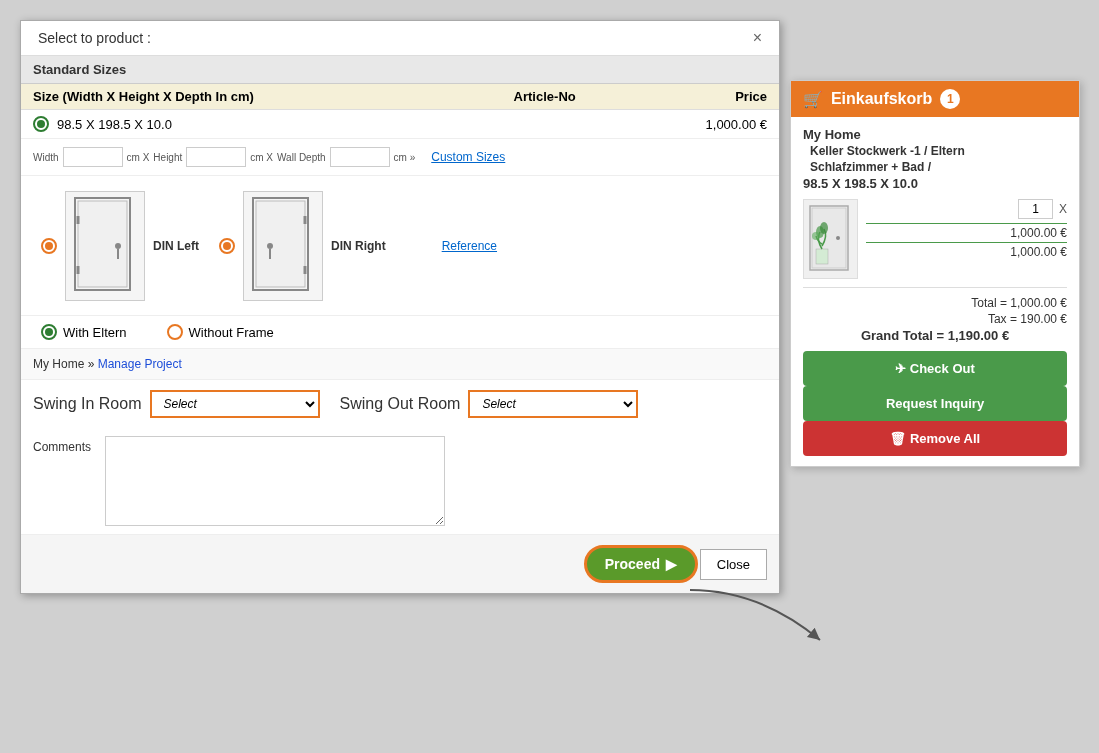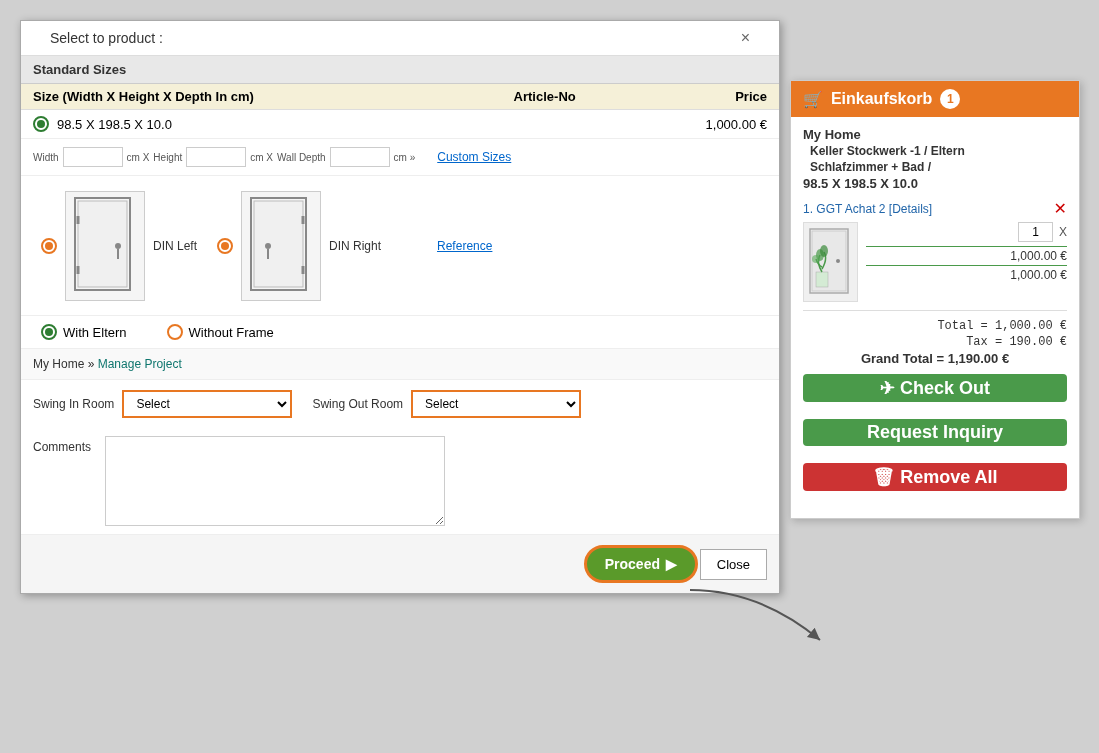--- a/index.html
+++ b/index.html
@@ -21,21 +21,21 @@
       width: 760px;
       background: #fff;
       border: 1px solid #aaa;
       box-shadow: 2px 2px 8px rgba(0,0,0,0.3);
     }
 
     .dialog-title-bar {
       display: flex;
       justify-content: space-between;
       align-items: center;
-      padding: 8px 29px;
+      padding: 8px 17px;
       border-bottom: 1px solid #ddd;
     }
     .dialog-title {
       font-size: 14px;
       font-weight: normal;
       color: #333;
     }
     .dialog-close-x {
       cursor: pointer;
       font-size: 16px;
@@ -92,21 +92,21 @@
     }
     .size-label {
       font-size: 10px;
       color: #555;
     }
     .custom-link {
       color: #0066cc;
       text-decoration: underline;
       cursor: pointer;
       font-size: 12px;
-      margin-left: 18px;
+      margin-left: 12px;
     }
 
     
     .door-selection {
       display: flex;
       align-items: center;
       padding: 10px 20px;
       gap: 20px;
       border-bottom: 1px solid #eee;
       min-height: 140px;
@@ -127,20 +127,21 @@
       position: relative;
     }
     
     .door-svg {
       width: 70px;
       height: 100px;
     }
     .door-label {
       font-size: 12px;
       color: #333;
+      font-weight: bold;
     }
     .reference-link {
       color: #0066cc;
       text-decoration: underline;
       cursor: pointer;
       font-size: 12px;
       margin-left: 36px;
     }
 
     
@@ -187,21 +188,21 @@
     .project-section {
       padding: 8px 12px;
       background: #f9f9f9;
       border-bottom: 1px solid #eee;
     }
     .project-line {
       font-size: 12px;
       color: #333;
     }
     .project-link {
-      color: #0f766e;
+      color: #1d4ed8;
       text-decoration: none;
       cursor: pointer;
     }
     .project-note {
       font-size: 11px;
       color: #666;
       margin-top: 2px;
     }
 
     
@@ -210,31 +211,32 @@
       align-items: center;
       padding: 10px 12px;
       gap: 20px;
     }
     .room-select-group {
       display: flex;
       align-items: center;
       gap: 8px;
     }
     .room-label {
-      font-size: 12px;
+      font-size: 16px;
       color: #333;
       white-space: nowrap;
     }
     .room-select {
       border: 2px solid #e87722;
       padding: 4px 8px;
       font-size: 12px;
       width: 170px;
       background: #fff;
       cursor: pointer;
+      font-style: italic;
     }
 
     
     .comments-section {
       display: flex;
       align-items: flex-start;
       padding: 8px 12px;
       gap: 12px;
       border-bottom: 1px solid #eee;
     }
@@ -402,39 +404,38 @@
     .cart-divider {
       border: none;
       border-top: 1px solid #ddd;
       margin: 8px 0;
     }
     .cart-summary-line {
       text-align: right;
       font-size: 12px;
       color: #333;
       margin-bottom: 2px;
-      font-family: Liberation Mono, monospace;
     }
     .cart-summary-total {
       text-align: center;
       font-size: 13px;
       font-weight: bold;
       color: #333;
       margin-bottom: 8px;
     }
     .cart-btn {
       display: block;
       width: 100%;
-      padding: 3px;
-      font-size: 18px;
+      padding: 10px;
+      font-size: 13px;
       font-weight: bold;
       border: none;
       border-radius: 4px;
       cursor: pointer;
-      margin-bottom: 17px;
+      margin-bottom: 0;
       text-align: center;
     }
     .btn-checkout {
       background: #4a9a4a;
       color: #fff;
     }
     .btn-inquiry {
       background: #4a9a4a;
       color: #fff;
     }
@@ -592,24 +593,20 @@
     <span>🛒</span>
     <span>Einkaufskorb</span>
     <span class="cart-badge">1</span>
   </div>
   <div class="cart-body">
     <div class="cart-location">My Home</div>
     <div class="cart-sublocation">Keller Stockwerk -1 / Eltern</div>
     <div class="cart-sublocation">Schlafzimmer + Bad /</div>
     <div class="cart-dimensions">98.5 X 198.5 X 10.0</div>
 
-    <div style="display:flex; justify-content:space-between; align-items:center; margin-bottom:4px;">
-      <a class="cart-item-name">1. GGT Achat 2 [Details]</a>
-      <span class="cart-item-remove">✕</span>
-    </div>
 
     <div style="display:flex; align-items:flex-start; margin-bottom:6px;">
       <div class="cart-item-image">
         <svg width="45" height="70" viewBox="0 0 45 70" xmlns="http://www.w3.org/2000/svg">
           <rect x="2" y="2" width="38" height="64" fill="none" stroke="#aaa" stroke-width="1.5"></rect>
           <rect x="4" y="4" width="34" height="60" fill="#e8e8e8" stroke="#ccc" stroke-width="1"></rect>
           <circle cx="30" cy="34" r="2" fill="#888"></circle>
 
           <rect x="8" y="45" width="12" height="15" fill="#d4ebd4" stroke="#aaa" stroke-width="0.5"></rect>
           <path d="M 14 45 Q 8 35 12 28" fill="none" stroke="#4a9a4a" stroke-width="1.5"></path>

